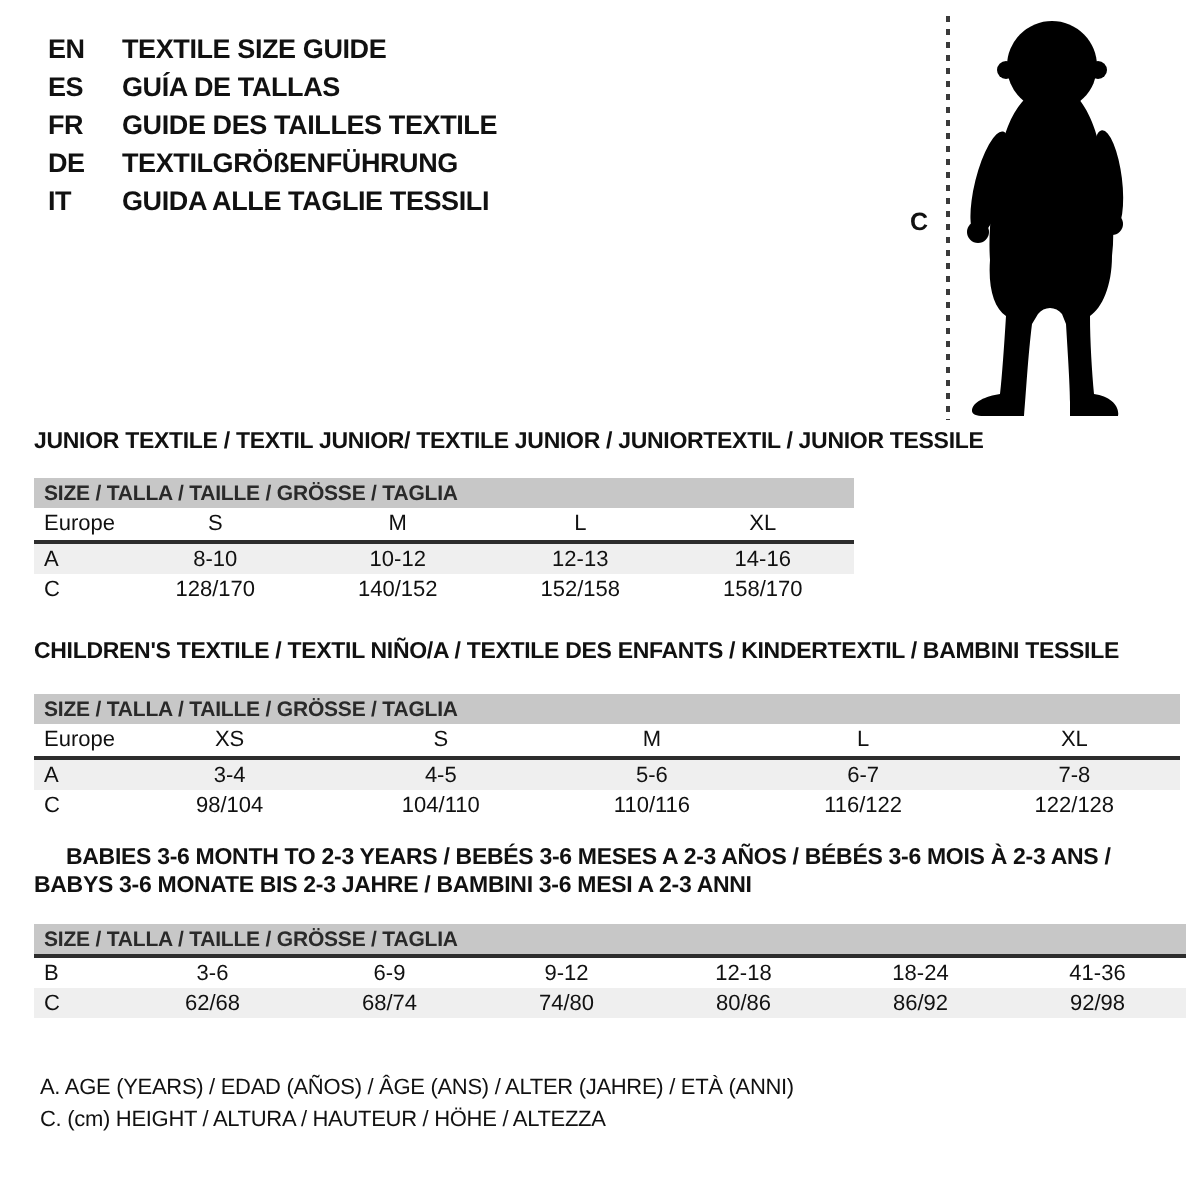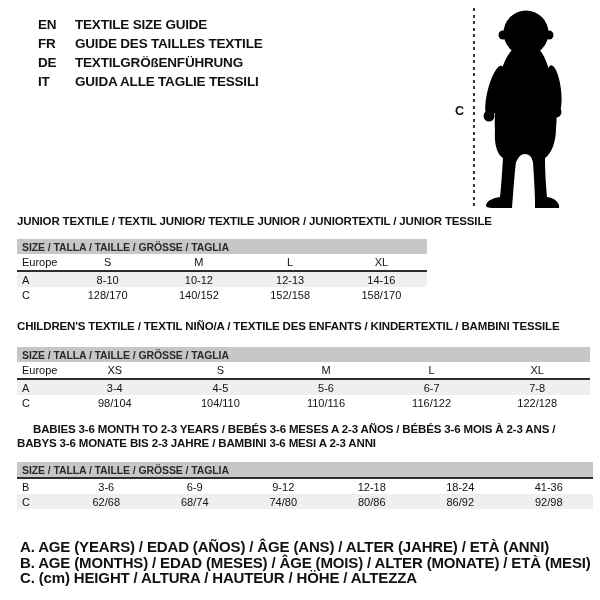--- a/index.html
+++ b/index.html
@@ -7,21 +7,21 @@
   }
   *{box-sizing:border-box;}
   html,body{margin:0;padding:0;}
   body{
     width:600px;height:600px;background:#ffffff;position:relative;overflow:hidden;
     font-family:"Liberation Sans", sans-serif;color:var(--ink);
     -webkit-font-smoothing:antialiased;
   }
 
   
-  .langs{position:absolute;left:38px;top:15px;}
+  .langs{position:absolute;left:24px;top:15px;}
   .lang-row{display:flex;height:19px;align-items:center;font-weight:bold;font-size:13.5px;letter-spacing:-0.2px;}
   .lang-code{width:37px;flex:0 0 37px;}
 
   
   .measure-line{
     position:absolute;left:473px;top:8px;width:2px;height:202px;
     background:repeating-linear-gradient(to bottom,#3a3a3a 0 3px,transparent 3px 6.5px);
   }
   .figure-c{position:absolute;left:455px;top:104px;font-weight:bold;font-size:12.5px;}
   .baby{position:absolute;left:483px;top:8px;width:90px;height:200px;}
@@ -39,29 +39,33 @@
        padding-left:5px;font-size:10.5px;font-weight:bold;color:#2a2a2a;letter-spacing:-0.1px;}
   .row{display:flex;align-items:center;font-size:11px;height:15px;}
   .row.head{height:16px;}
   .row .c0{width:45px;flex:0 0 45px;padding-left:5px;}
   .row .cell{flex:1;text-align:center;}
   .sep{height:2px;background:var(--sep);}
   .row.alt{background:var(--rowalt);}
 
   
   .notes{position:absolute;left:20px;top:538px;}
-  .note{font-size:15px;font-weight:bold;height:15.5px;letter-spacing:-0.15px;white-space:nowrap;}
+  .note{font-size:11px;font-weight:normal;height:15.5px;letter-spacing:-0.15px;white-space:nowrap;}
 </style>
 </head>
 <body>
 
 <div class="langs">
   <div class="lang-row">
     <span class="lang-code">EN</span>
     <span class="lang-title">TEXTILE SIZE GUIDE</span>
+  </div>
+  <div class="lang-row">
+    <span class="lang-code">ES</span>
+    <span class="lang-title">GUÍA DE TALLAS</span>
   </div>
   <div class="lang-row">
     <span class="lang-code">FR</span>
     <span class="lang-title">GUIDE DES TAILLES TEXTILE</span>
   </div>
   <div class="lang-row">
     <span class="lang-code">DE</span>
     <span class="lang-title">TEXTILGRÖßENFÜHRUNG</span>
   </div>
   <div class="lang-row">
@@ -167,15 +171,14 @@
     <span class="cell">68/74</span>
     <span class="cell">74/80</span>
     <span class="cell">80/86</span>
     <span class="cell">86/92</span>
     <span class="cell">92/98</span>
   </div>
 </div>
 
 <div class="notes">
   <div class="note">A. AGE (YEARS) / EDAD (AÑOS) / ÂGE (ANS) / ALTER (JAHRE) / ETÀ (ANNI)</div>
-  <div class="note">B. AGE (MONTHS) / EDAD (MESES) / ÂGE (MOIS) / ALTER (MONATE) / ETÀ (MESI)</div>
   <div class="note">C. (cm) HEIGHT / ALTURA / HAUTEUR / HÖHE / ALTEZZA</div>
 </div>
 
 </body></html>

